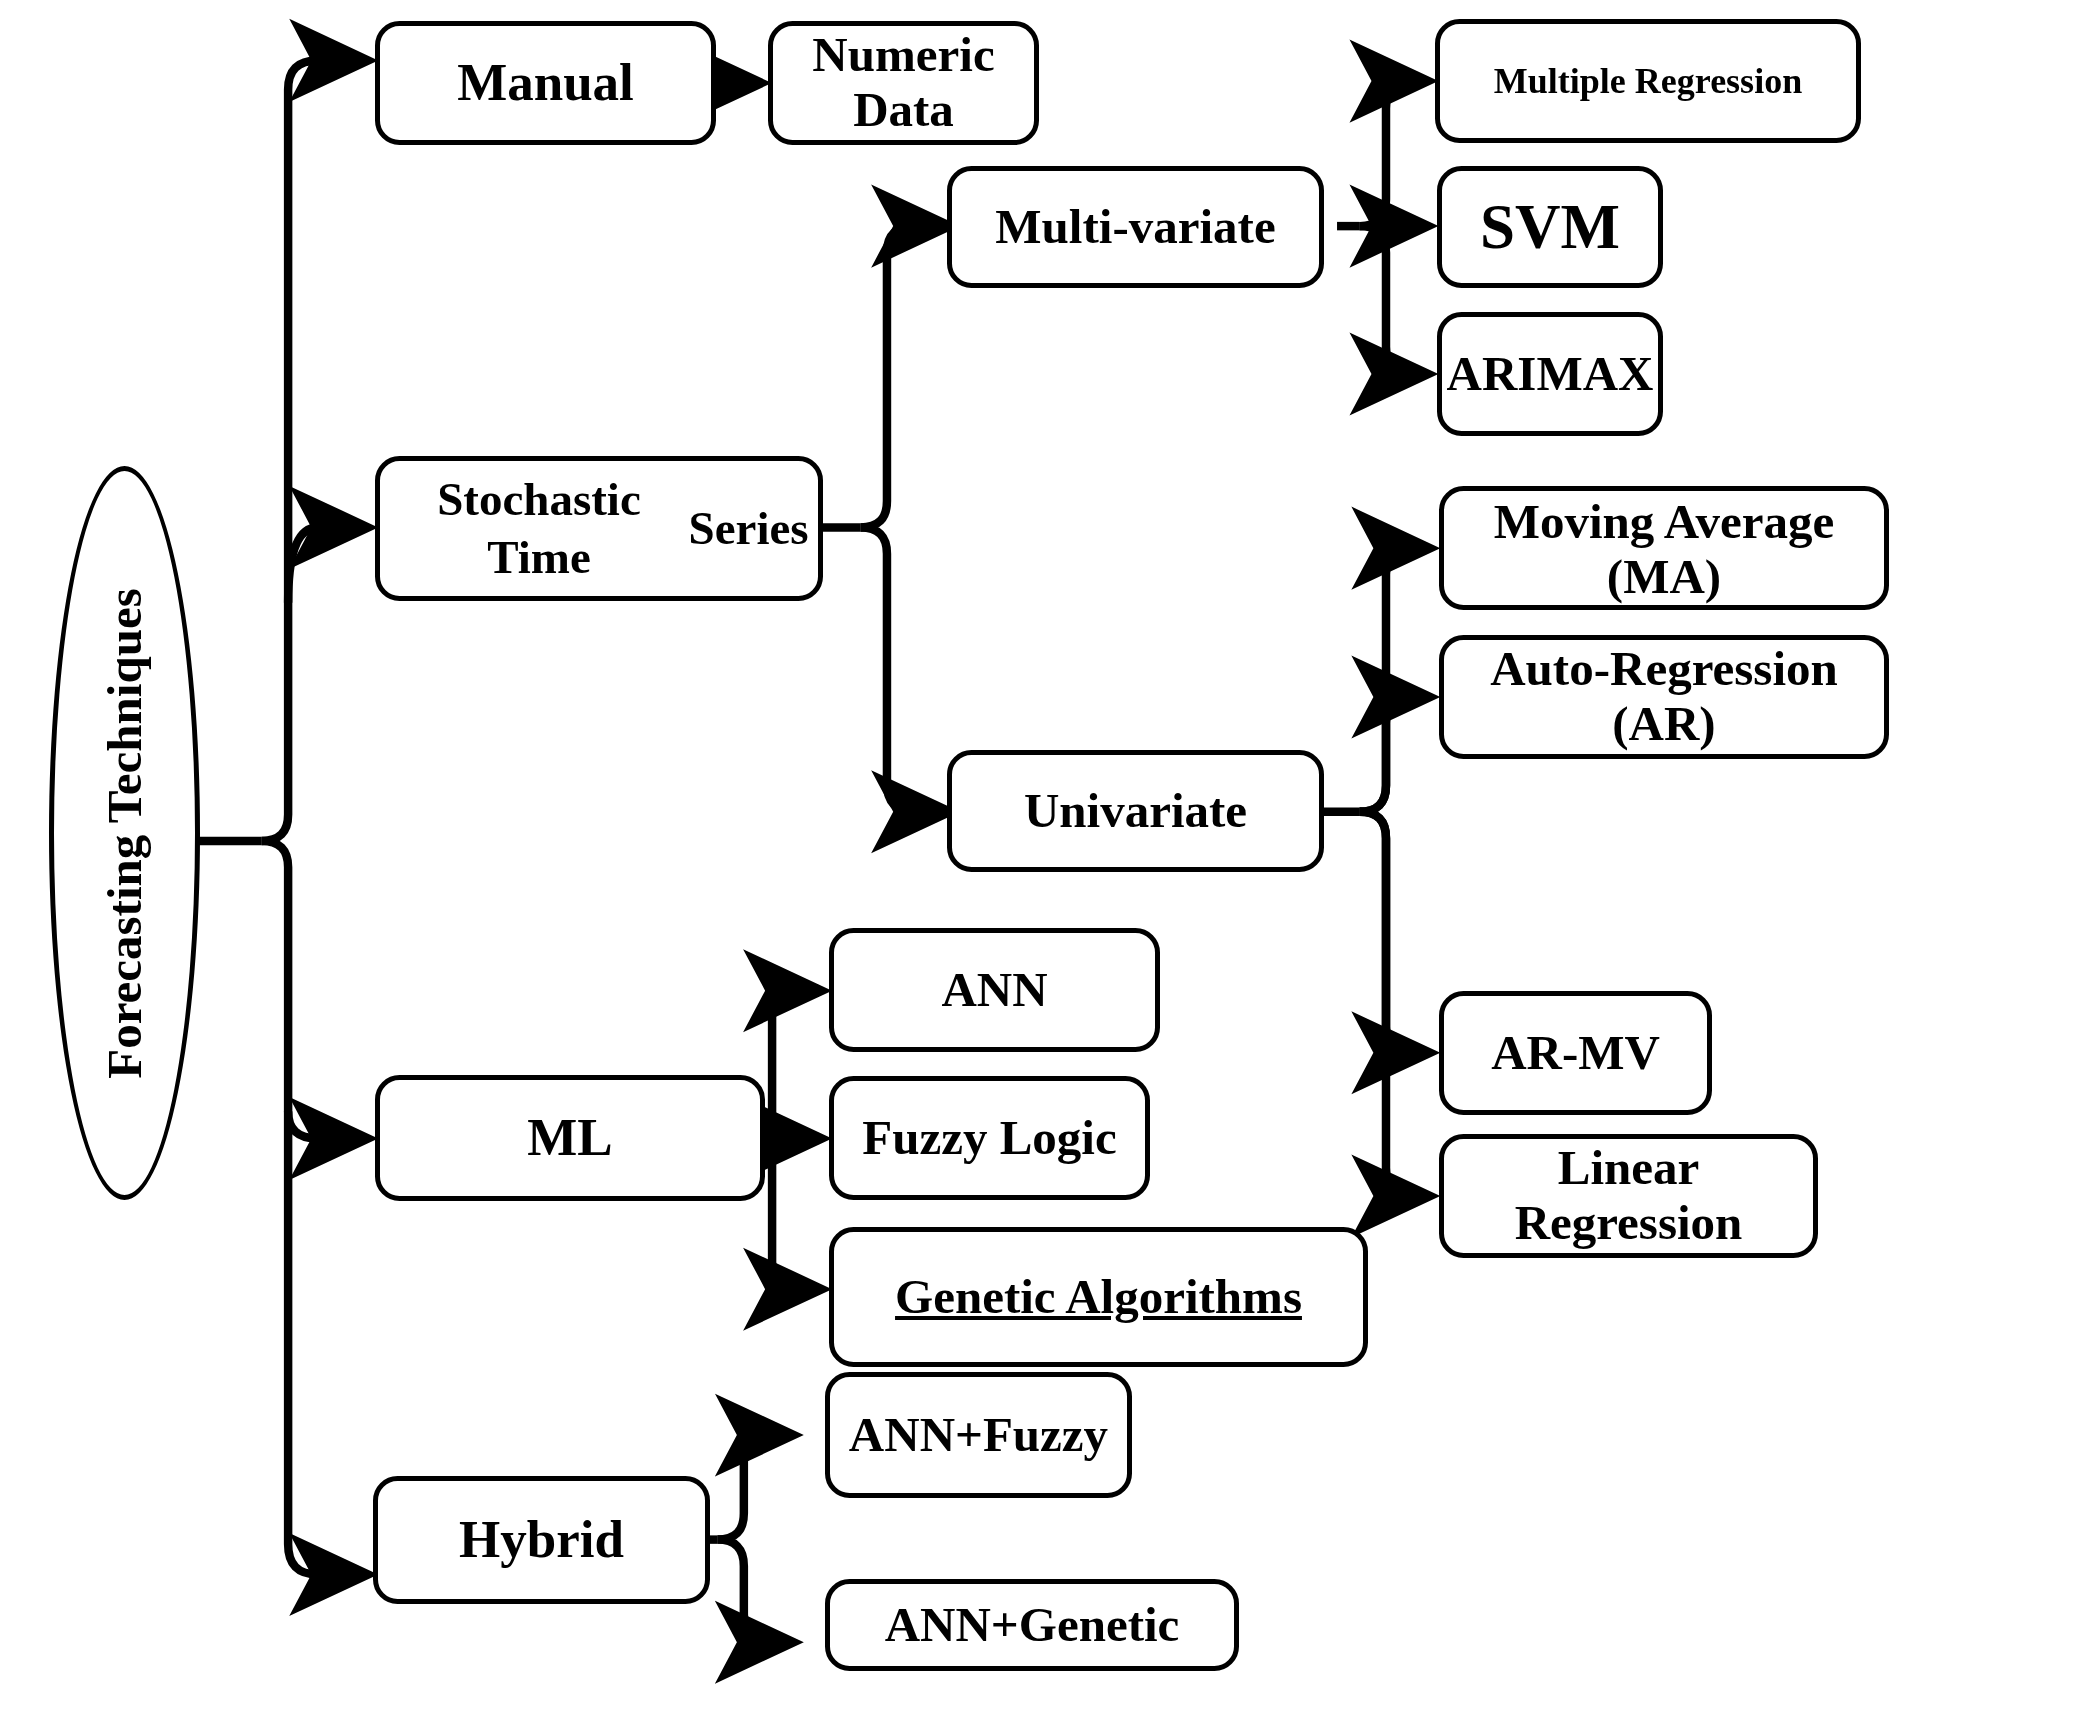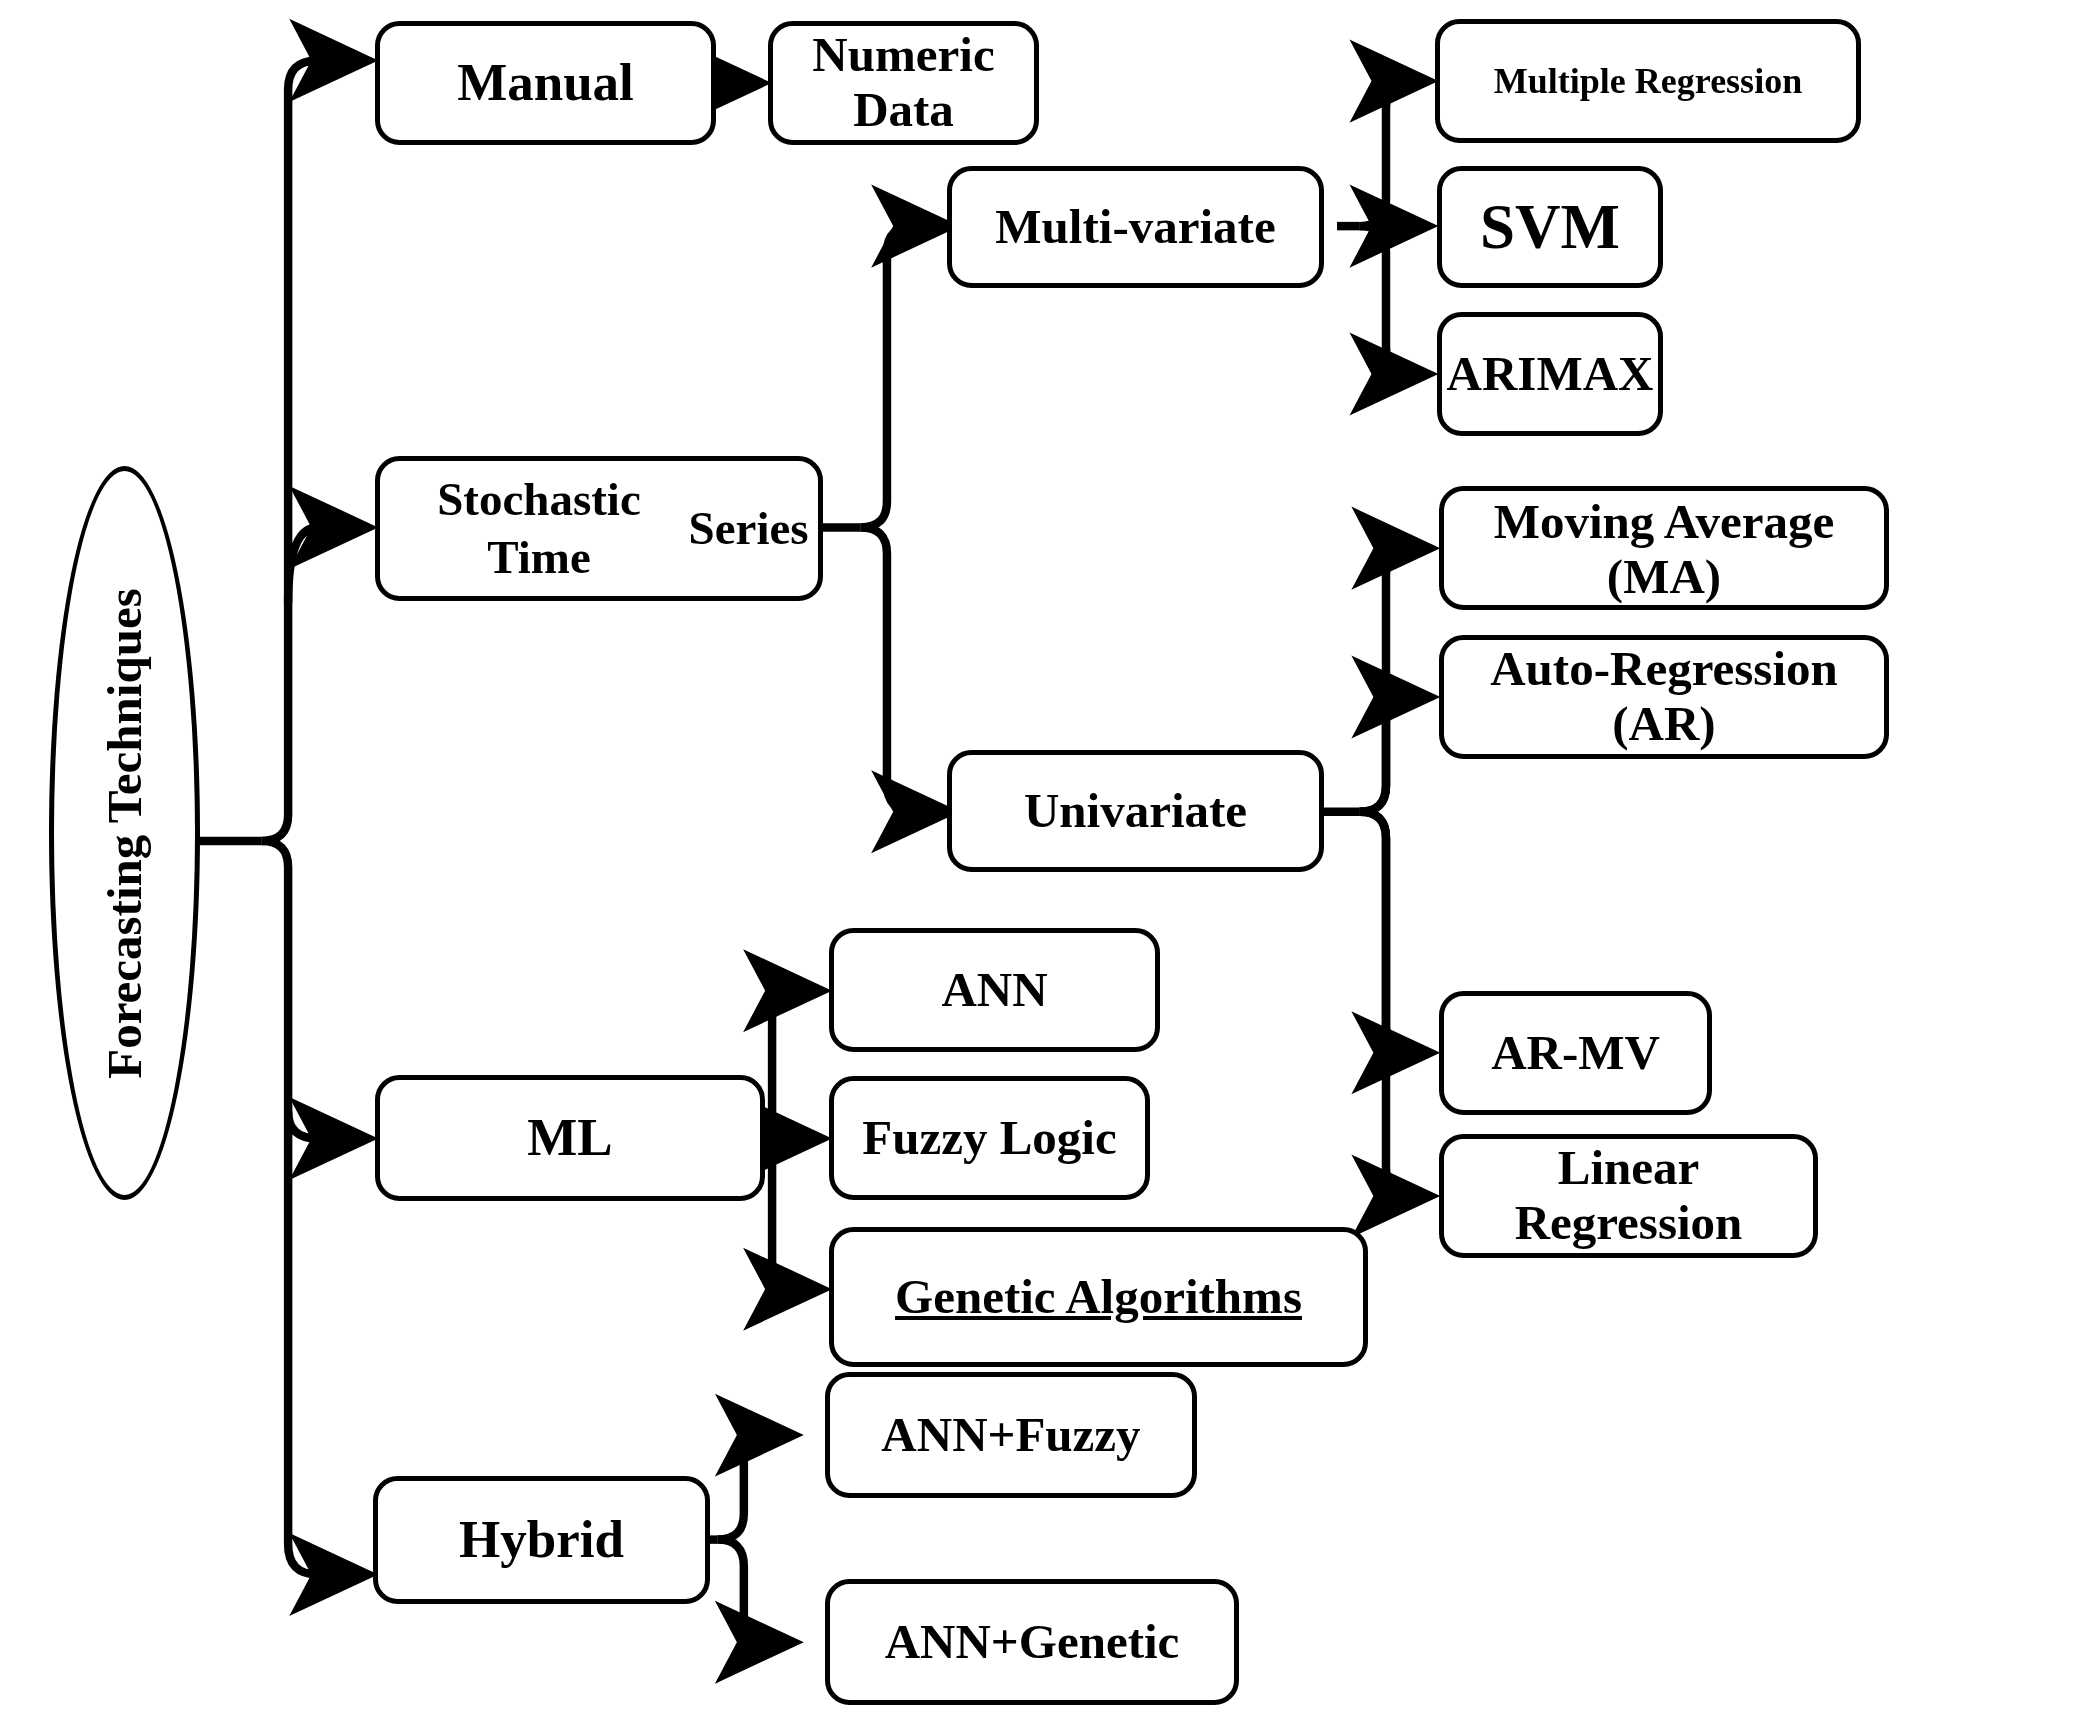--- a/index.html
+++ b/index.html
@@ -160,22 +160,22 @@
   </div>
 
   <div class="node" style="left:829px;top:1227px;width:539px;height:140px;font-size:49px;text-decoration:underline;">
     <span>Genetic Algorithms</span>
   </div>
 
   <div class="node" style="left:373px;top:1476px;width:337px;height:128px;font-size:53px;">
     <span>Hybrid</span>
   </div>
 
-  <div class="node" style="left:825px;top:1372px;width:372px;height:126px;font-size:49px;">
+  <div class="node" style="left:825px;top:1372px;width:307px;height:126px;font-size:49px;">
     <span>ANN+Fuzzy</span>
   </div>
 
-  <div class="node" style="left:825px;top:1579px;width:414px;height:126px;font-size:49px;">
+  <div class="node" style="left:825px;top:1579px;width:414px;height:92px;font-size:49px;">
     <span>ANN+Genetic</span>
   </div>
 
 </div>
 
 
 </body></html>

